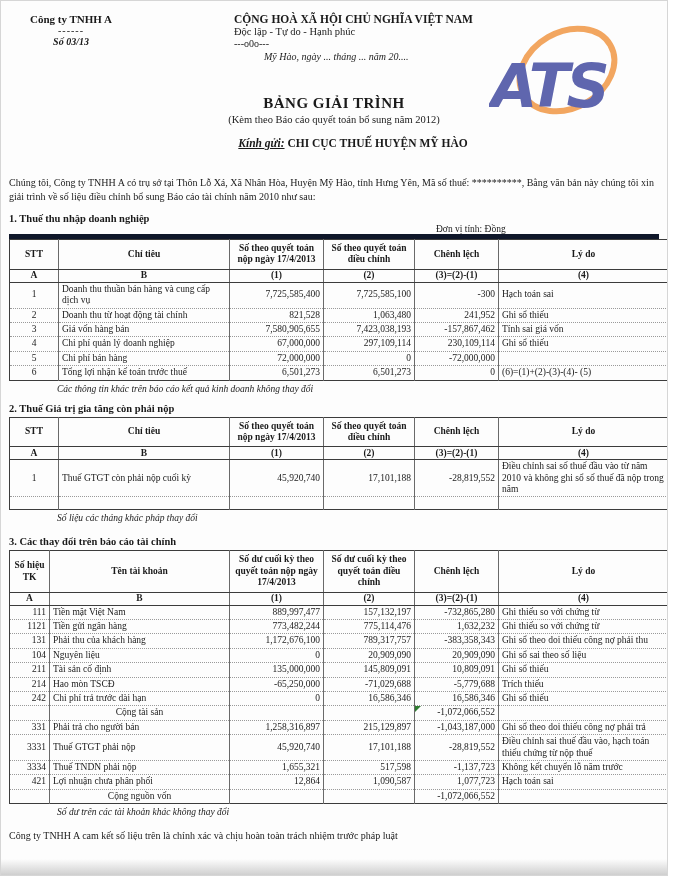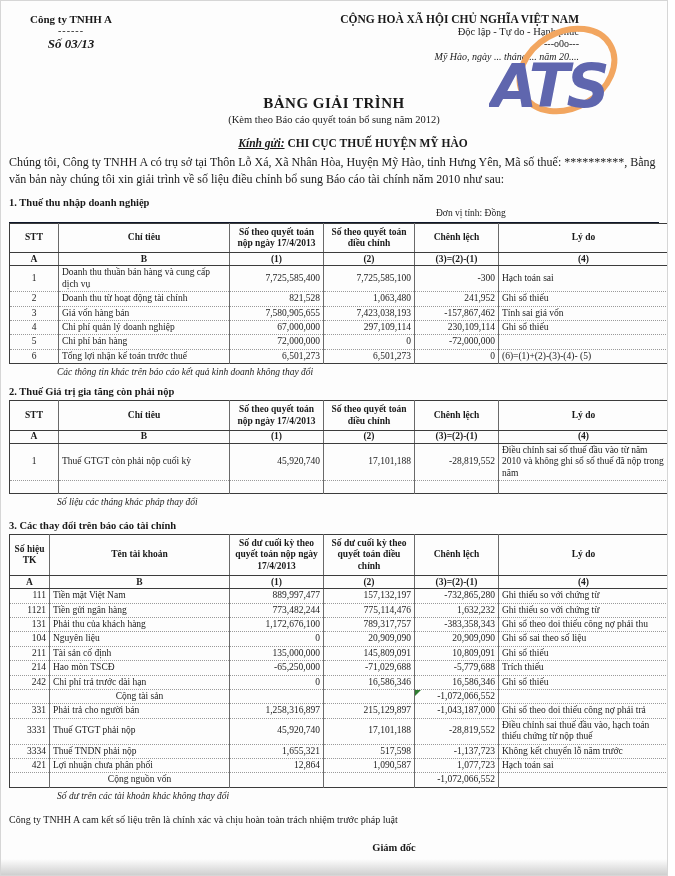--- a/index.html
+++ b/index.html
@@ -7,41 +7,41 @@
   .page { position:relative; width:668px; height:876px; background:#fdfdfd;
           border:1px solid #d6d6d6; padding:8px 8px 0 8px; overflow:hidden; }
   .bottom-shade { position:absolute; left:0; right:0; bottom:0; height:16px;
           background:linear-gradient(#fdfdfd, #cfcfcf); }
 
   
   .doc-header { position:relative; height:72px; }
   .hdr-left { position:absolute; left:2px; top:4px; width:120px; text-align:center; }
   .hdr-left .company { font-weight:bold; font-size:11px; }
   .hdr-left .dashes { font-size:10px; letter-spacing:1px; }
-  .hdr-left .docnum { font-weight:bold; font-style:italic; font-size:13px; }
-  .hdr-center { position:absolute; left:225px; top:4px; width:345px; text-align:right; }
+  .hdr-left .docnum { font-weight:bold; font-style:italic; font-size:10px; }
+  .hdr-center { position:absolute; left:225px; top:4px; width:345px; text-align:left; }
   .hdr-center .motto1 { font-weight:bold; font-size:11.5px; }
   .hdr-center .motto2 { font-size:10.5px; margin-top:1px; }
   .hdr-center .motto3 { font-size:10px; margin-top:1px; }
   .hdr-center .dateline { font-style:italic; font-size:10px; margin-top:2px; padding-left:30px; }
   .logo { position:absolute; right:0px; top:14px; width:170px; height:102px; }
 
   
   .title-block { text-align:center; margin-top:14px; }
   .doc-title { font-weight:bold; font-size:15px; letter-spacing:.5px; }
   .doc-subtitle { font-size:10.5px; margin-top:2px; }
   .salutation { margin-top:12px; font-size:11.5px; padding-left:38px; }
   .salutation .kg { font-weight:bold; font-style:italic; text-decoration:underline; }
   .salutation .kg-to { font-weight:bold; }
 
-  .intro { margin-top:5px; font-size:12px; line-height:1.4; }
+  .intro { margin-top:27px; font-size:10px; line-height:1.4; }
 
   
   .sec-heading { font-weight:bold; font-size:10.5px; margin-top:9px; }
-  .unit-row { border-bottom:1px solid #0f172a; font-size:9.5px; padding-left:427px; height:15px; }
+  .unit-row { border-bottom:5px solid #0f172a; font-size:9.5px; padding-left:427px; height:15px; }
   .tbl-note { font-style:italic; font-size:9.5px; margin:3px 0 4px 48px; }
 
   table { width:659px; table-layout:fixed; border-collapse:collapse;
           border:1px solid #3c3c3c; font-size:9.5px; }
   th, td { border-left:1px solid #6a6a6a; padding:1px 3px; vertical-align:middle; }
   th:first-child, td:first-child { border-left:none; }
   thead th { font-weight:bold; text-align:center; line-height:1.2; }
   tr.head th { border-bottom:1px solid #3c3c3c; padding:3px 2px; }
   tr.subhead th { border-bottom:1px solid #3c3c3c; padding:0 2px; height:13px; }
   tbody td { border-bottom:1px dotted #9a9a9a; line-height:1.2; height:13px; }

